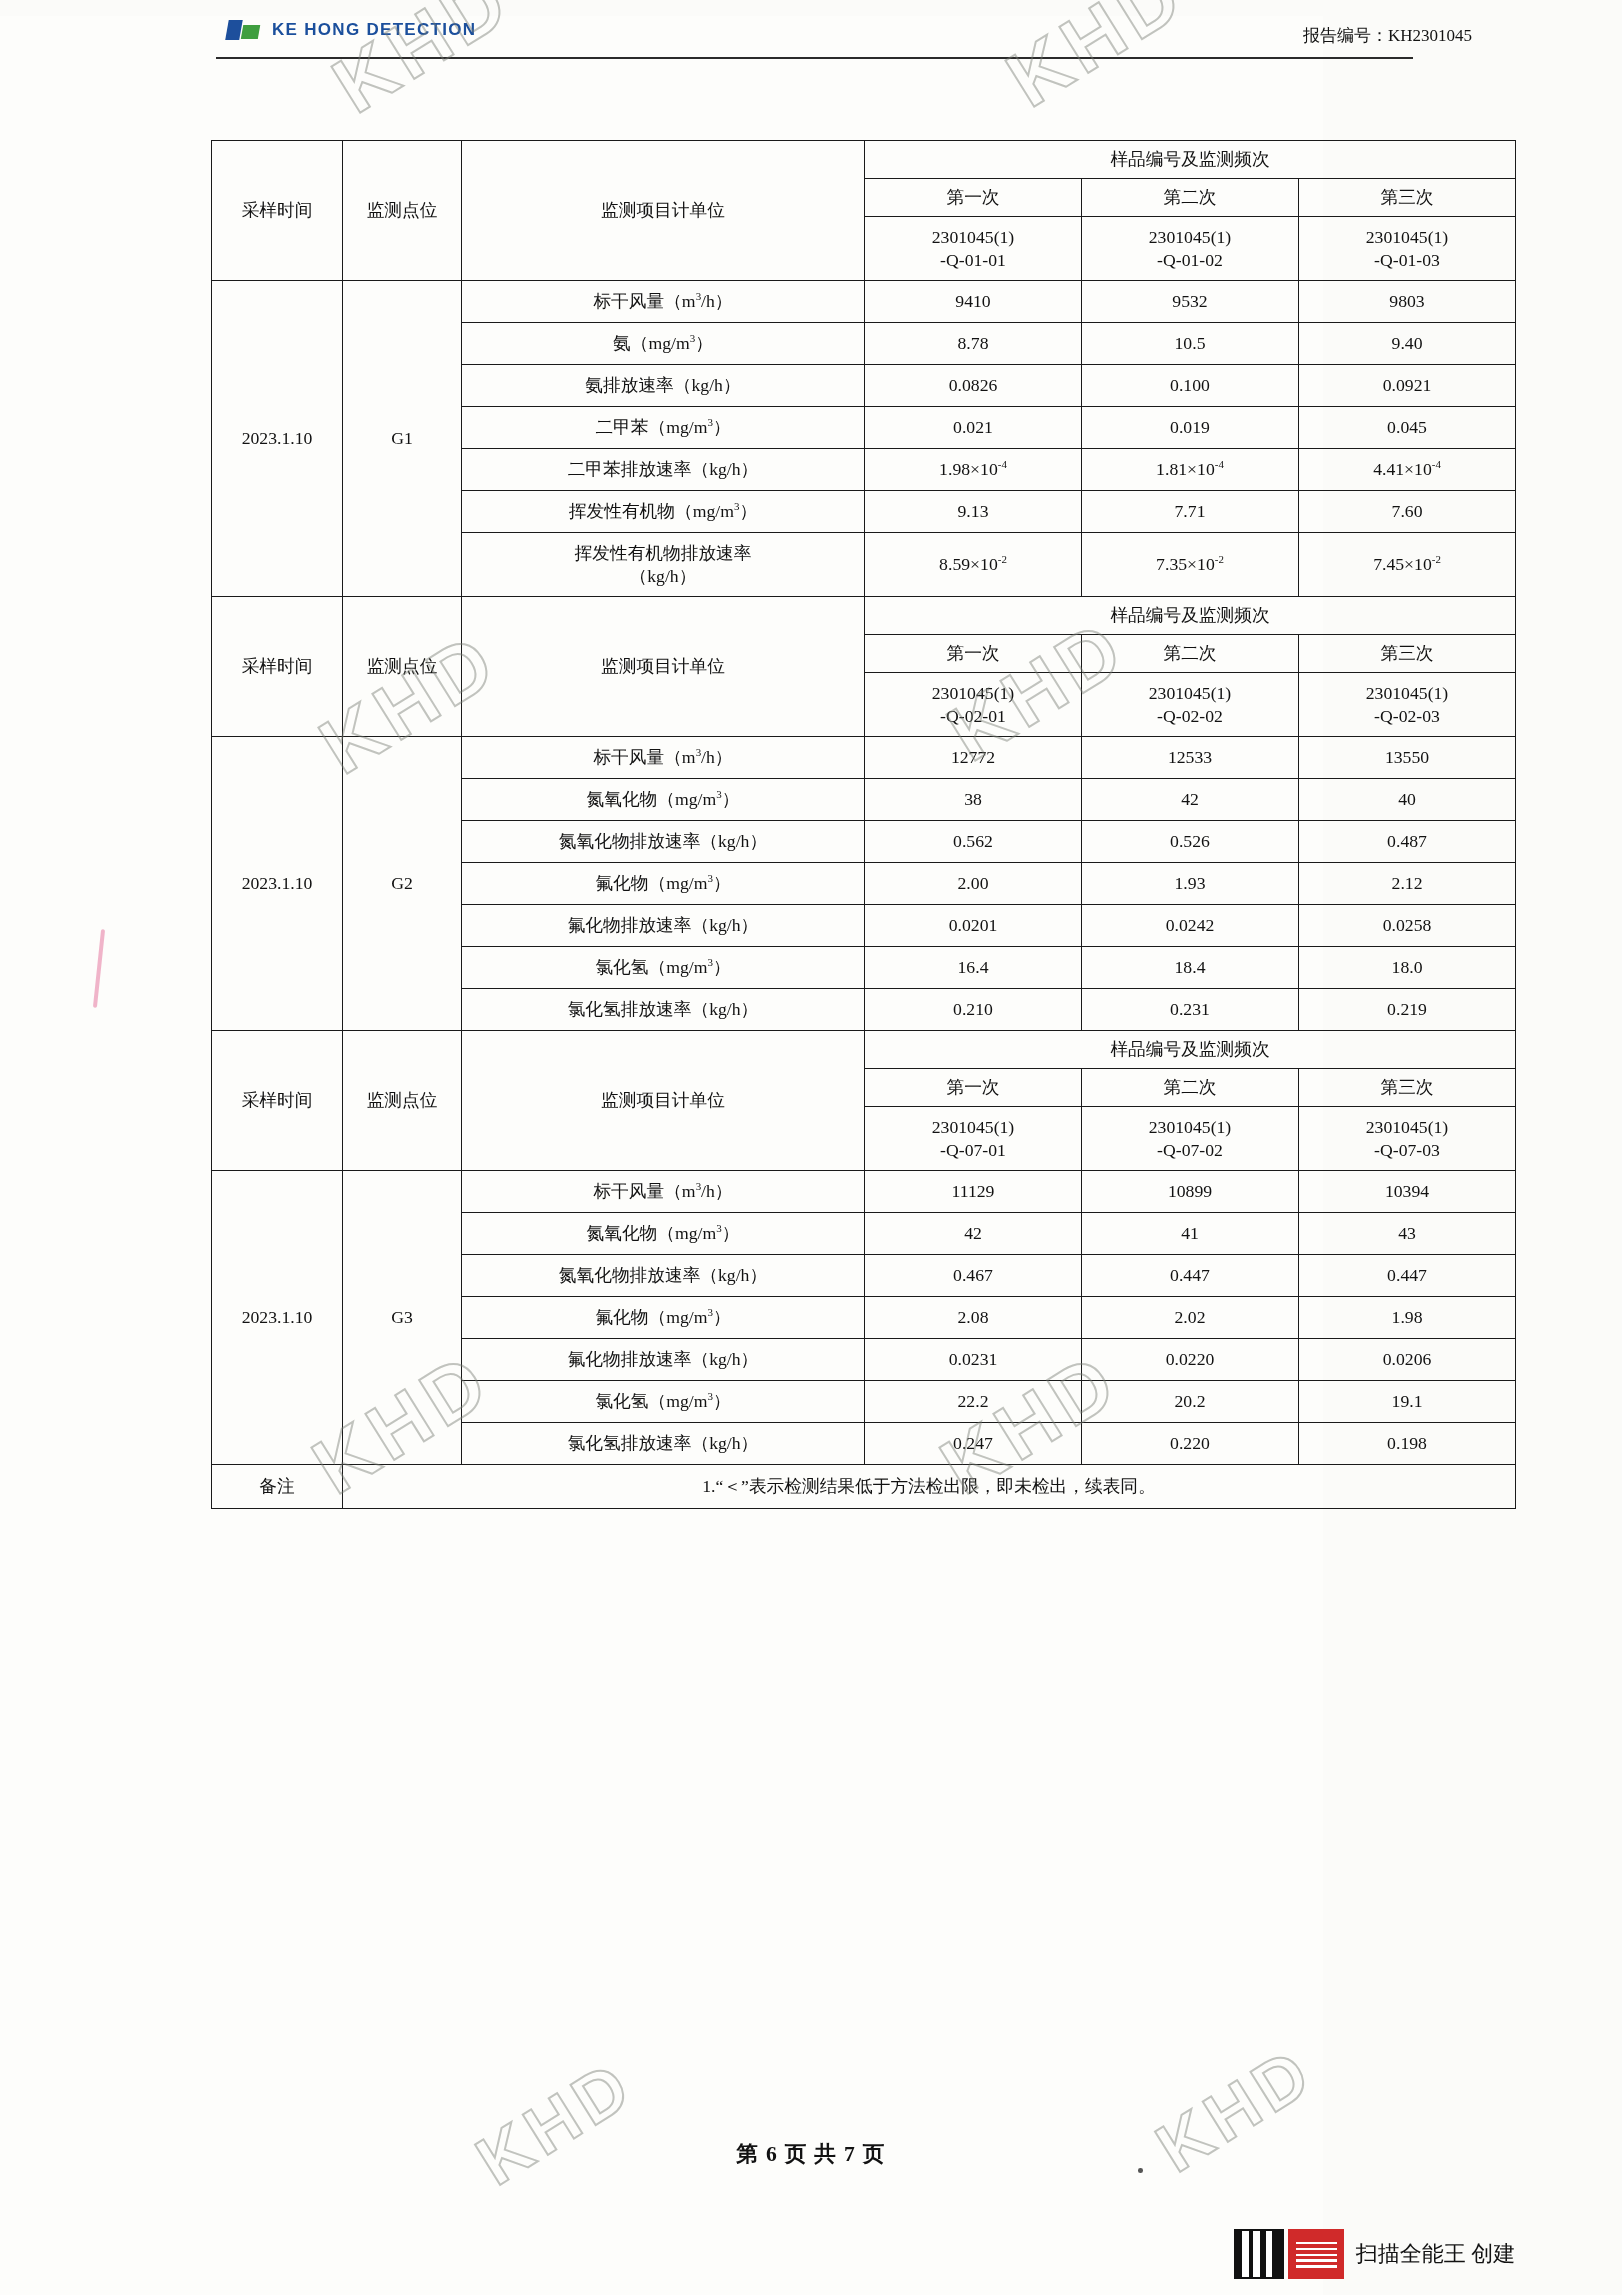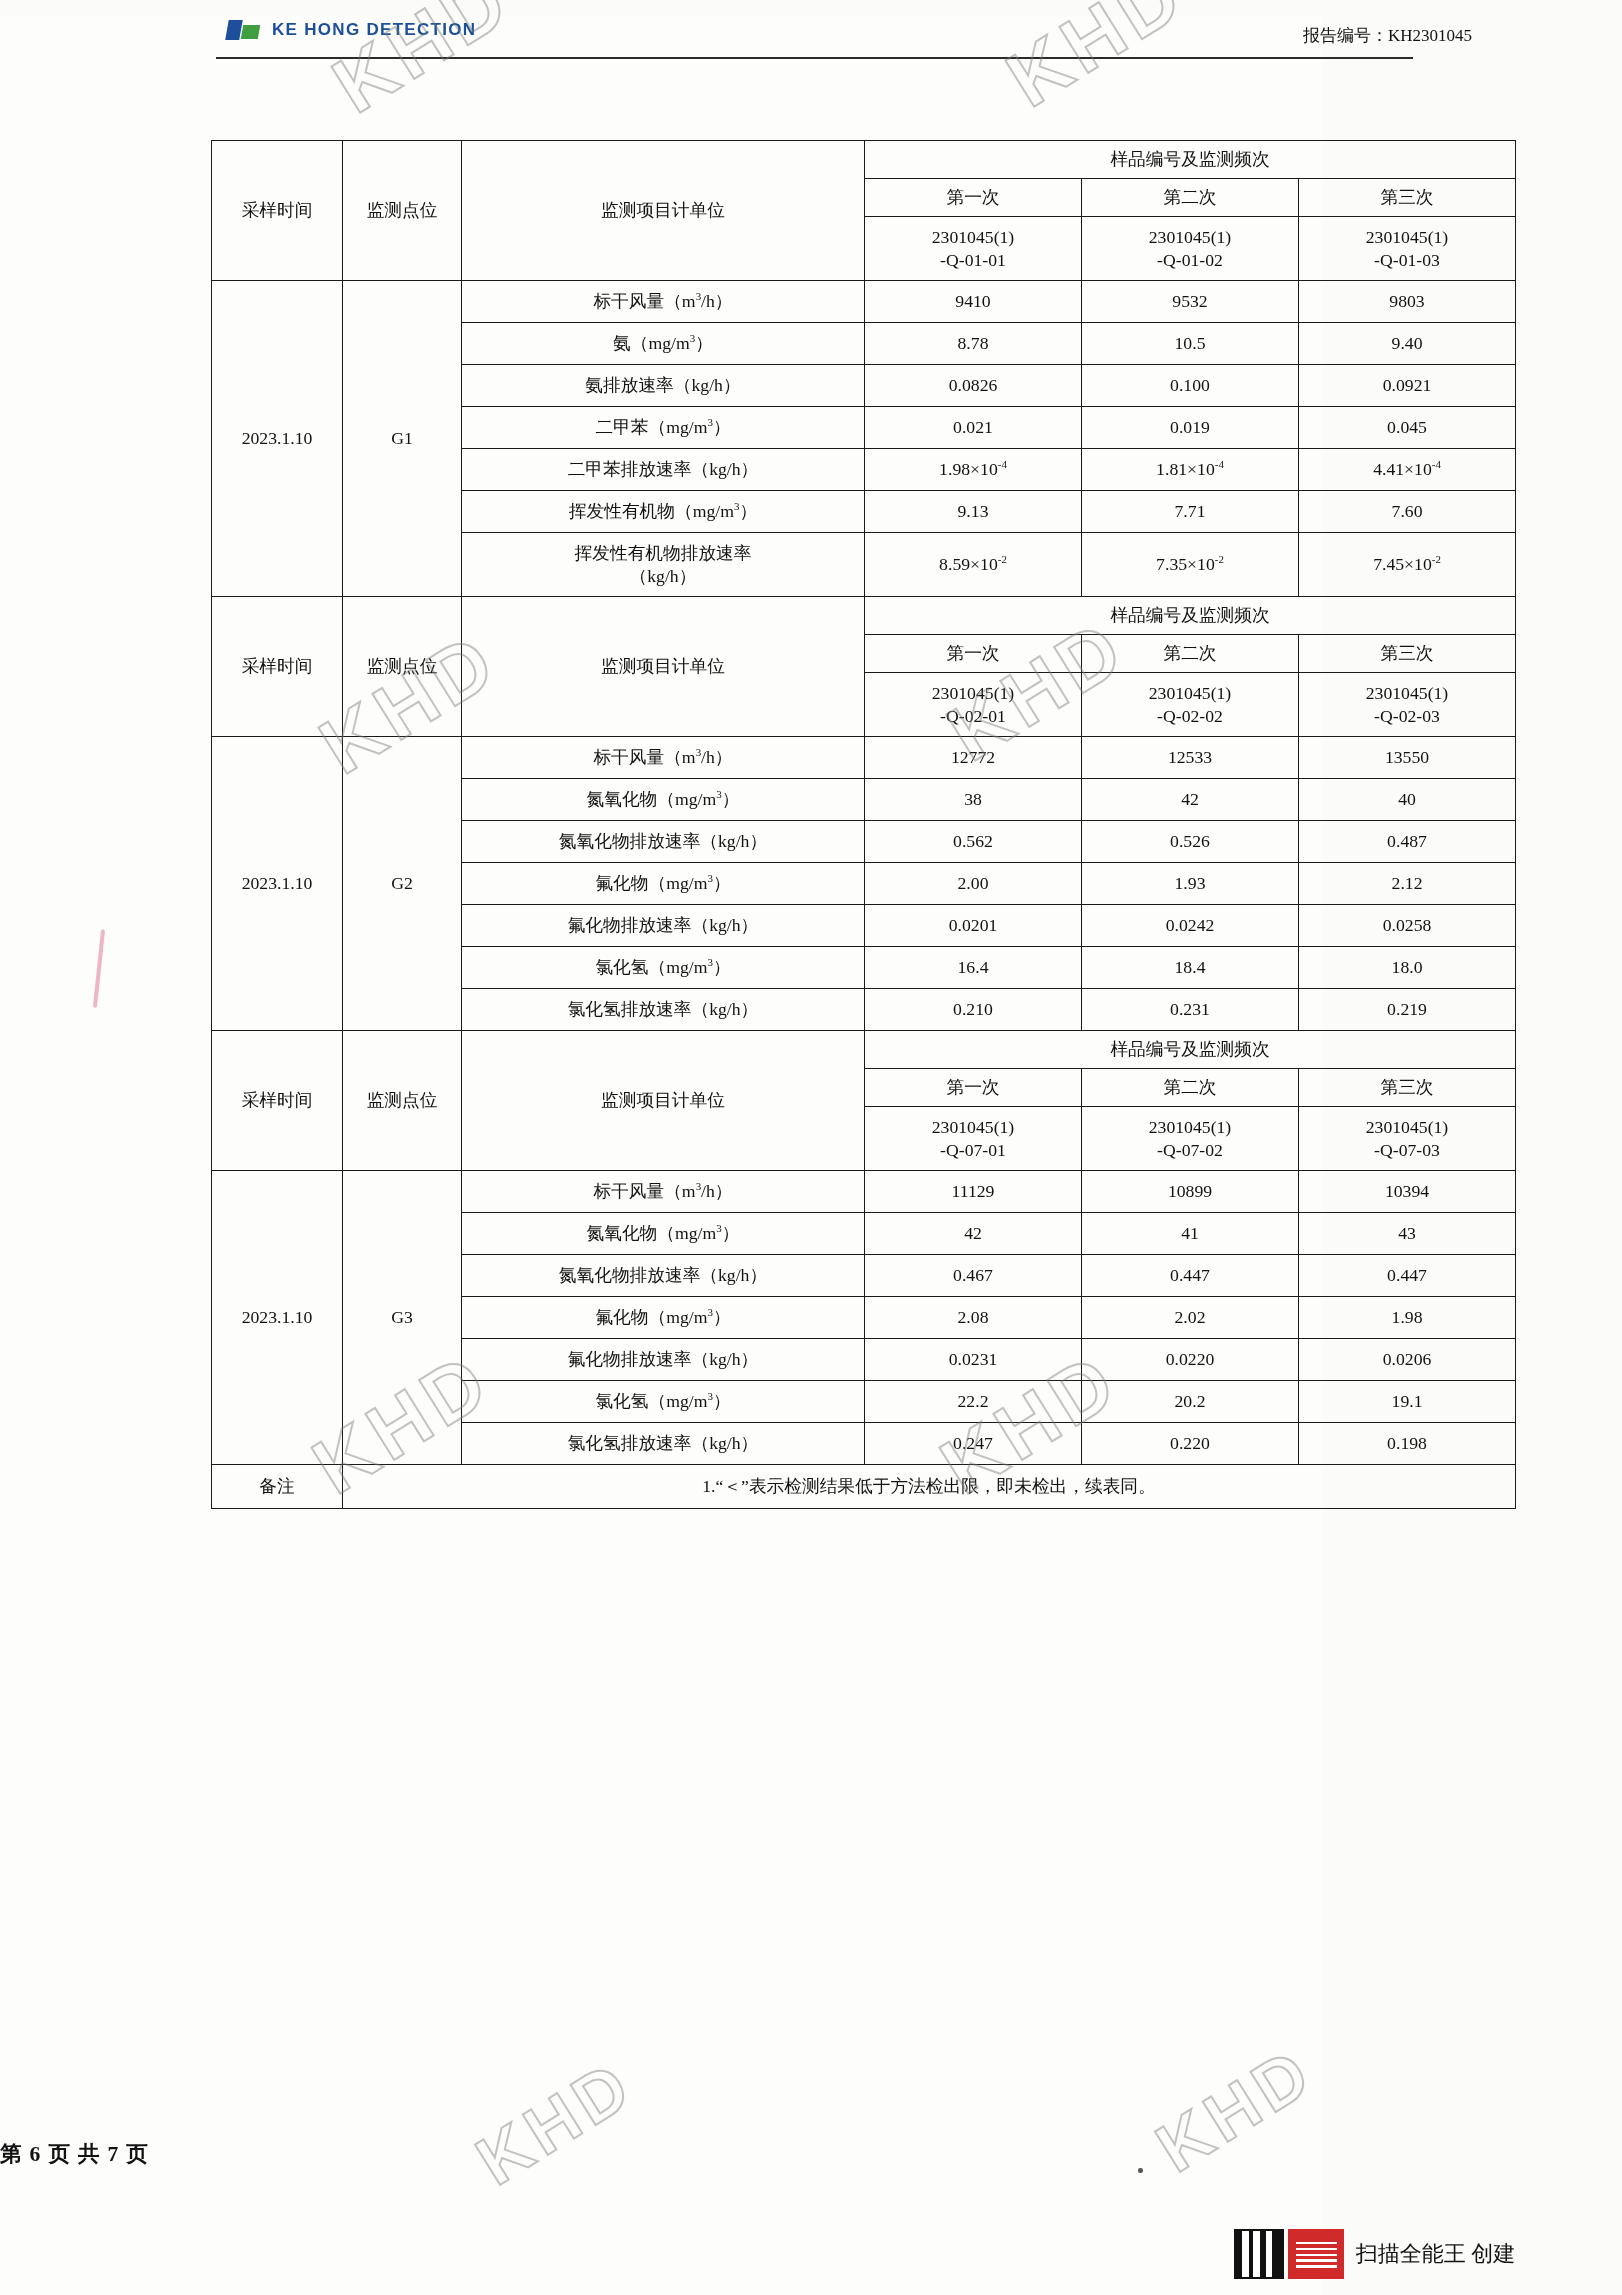--- a/index.html
+++ b/index.html
@@ -135,21 +135,21 @@
   sup { font-size: 0.62em; vertical-align: super; }
 
   .twoline { line-height: 1.18; }
 
   
   .footer-page {
     position: absolute;
     left: 0;
     top: 2123px;
     width: 1622px;
-    text-align: left;
+    text-align: center;
     font-size: 21.6px;
     font-weight: bold;
     font-family: "Liberation Serif", serif;
     letter-spacing: 1.3px;
   }
 
   .scan-box {
     position: absolute;
     left: 1200px;
     top: 2208px;

